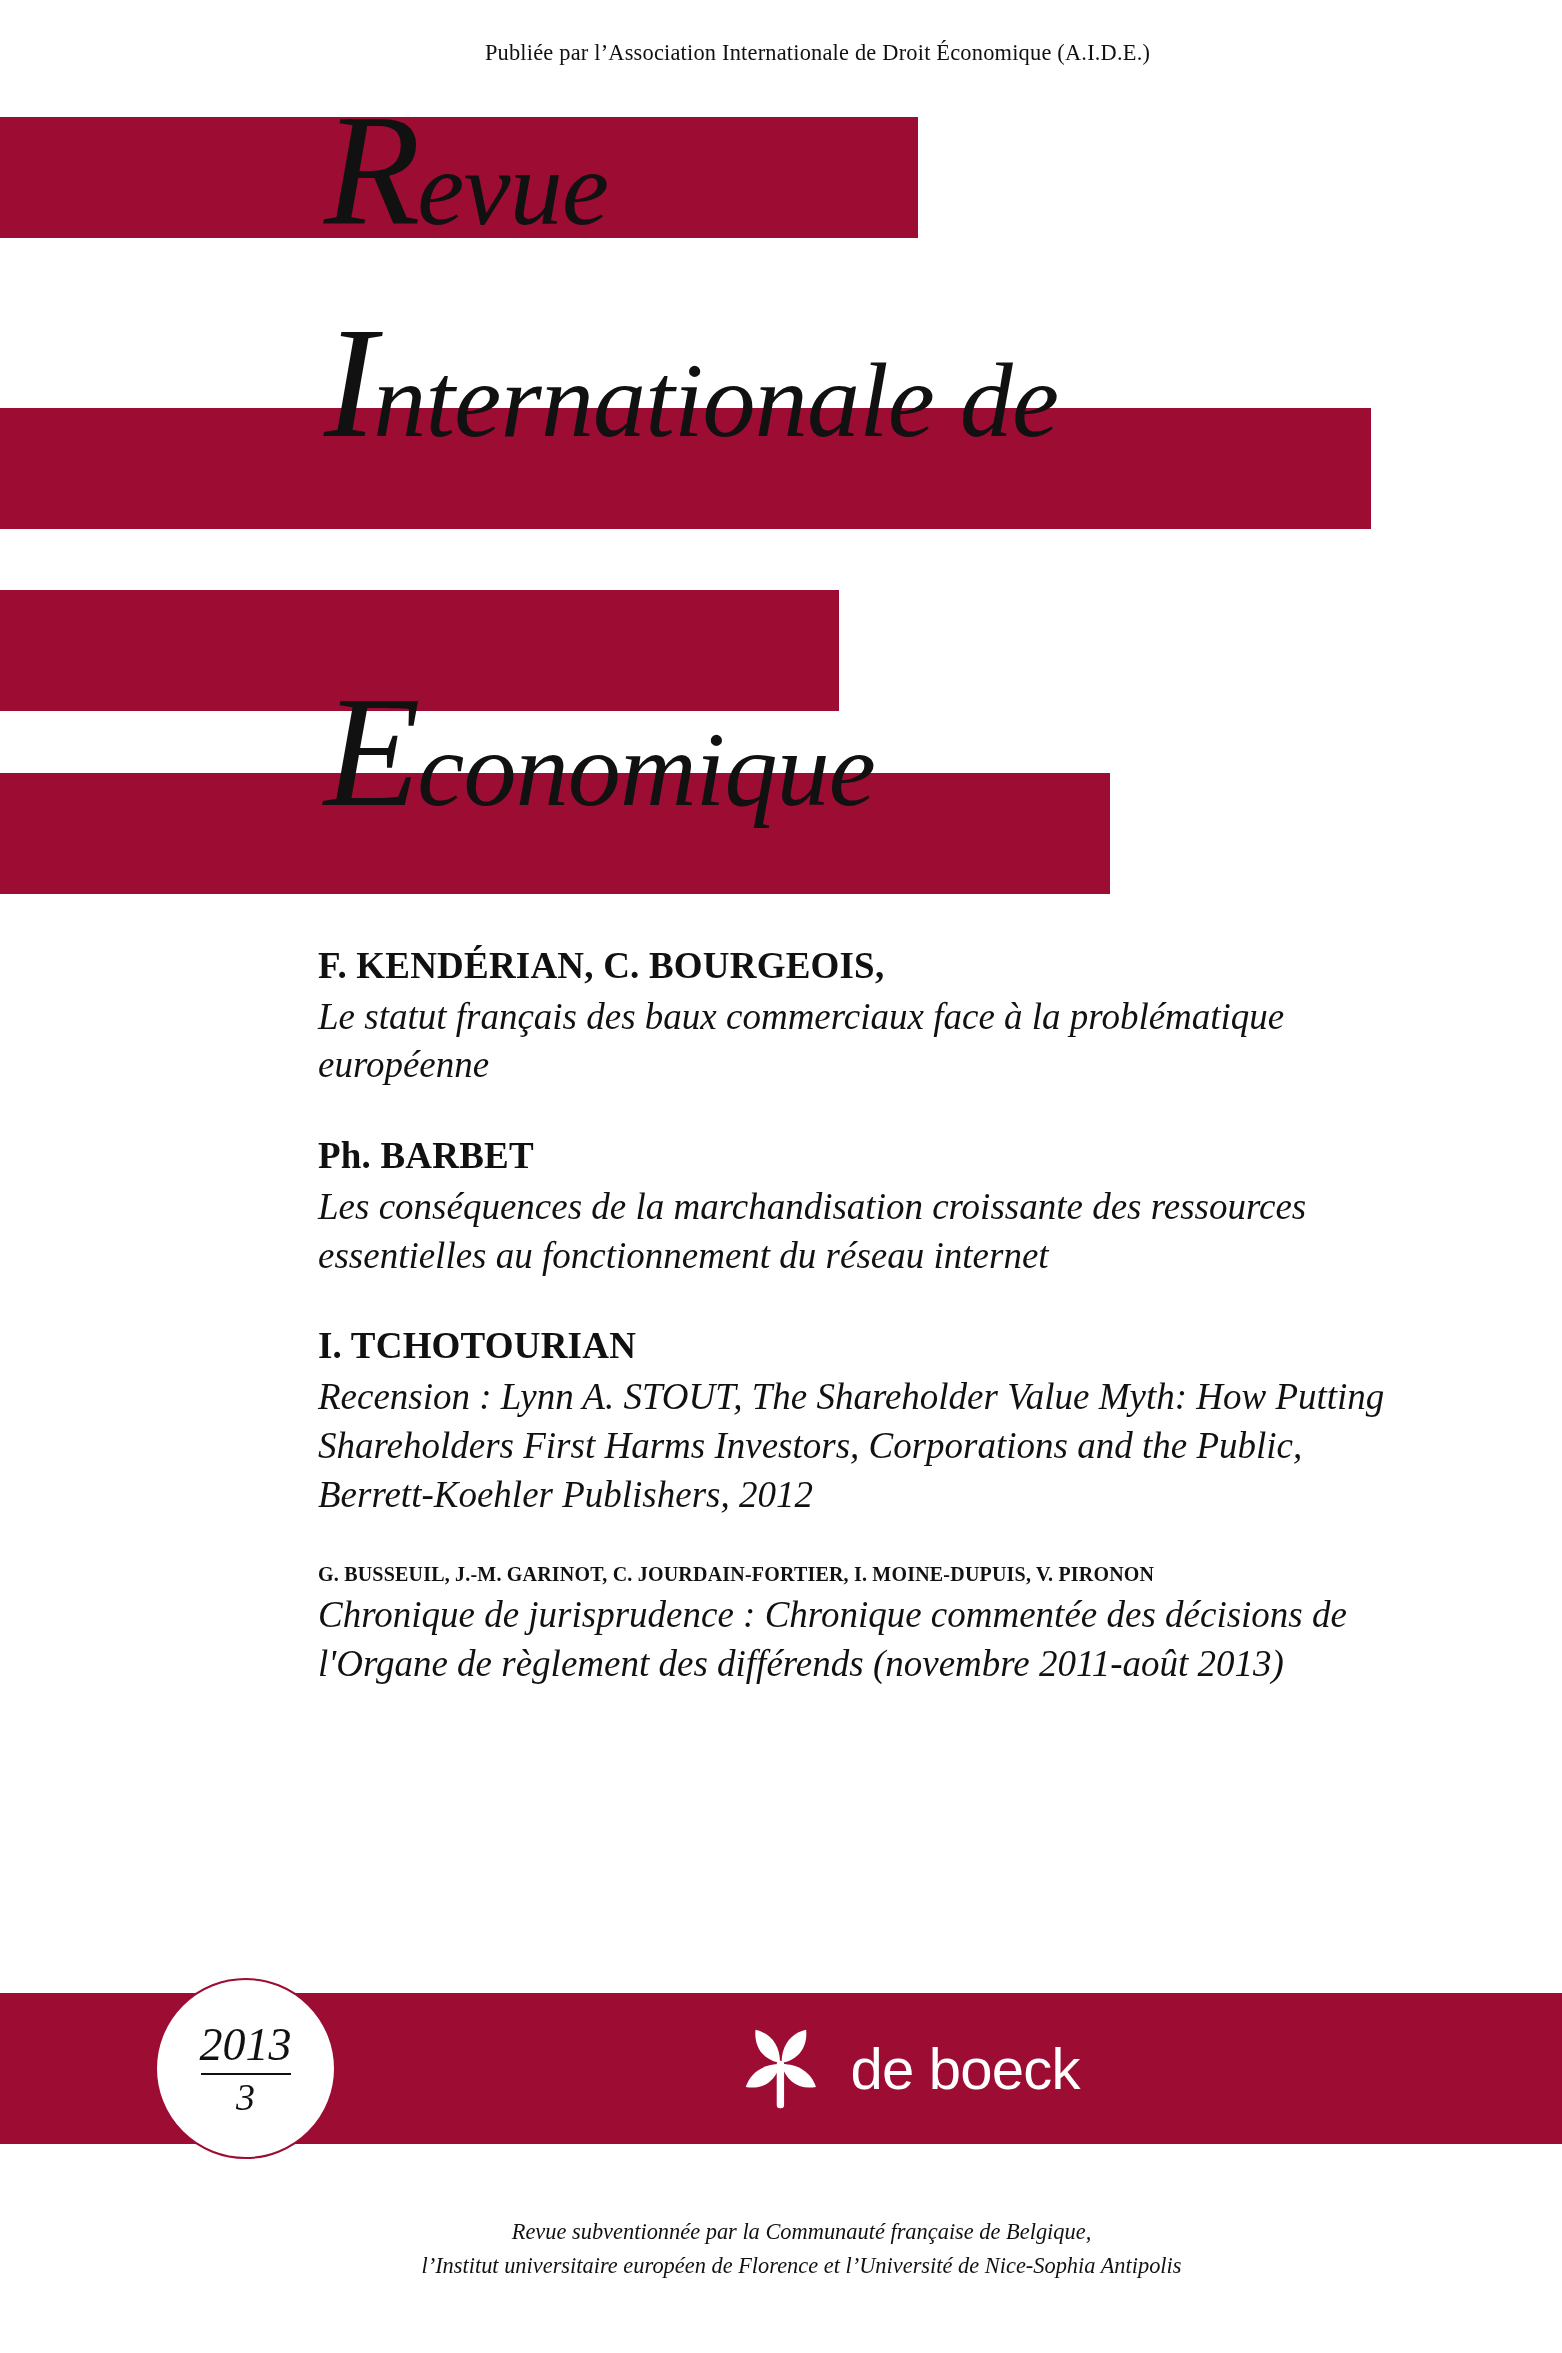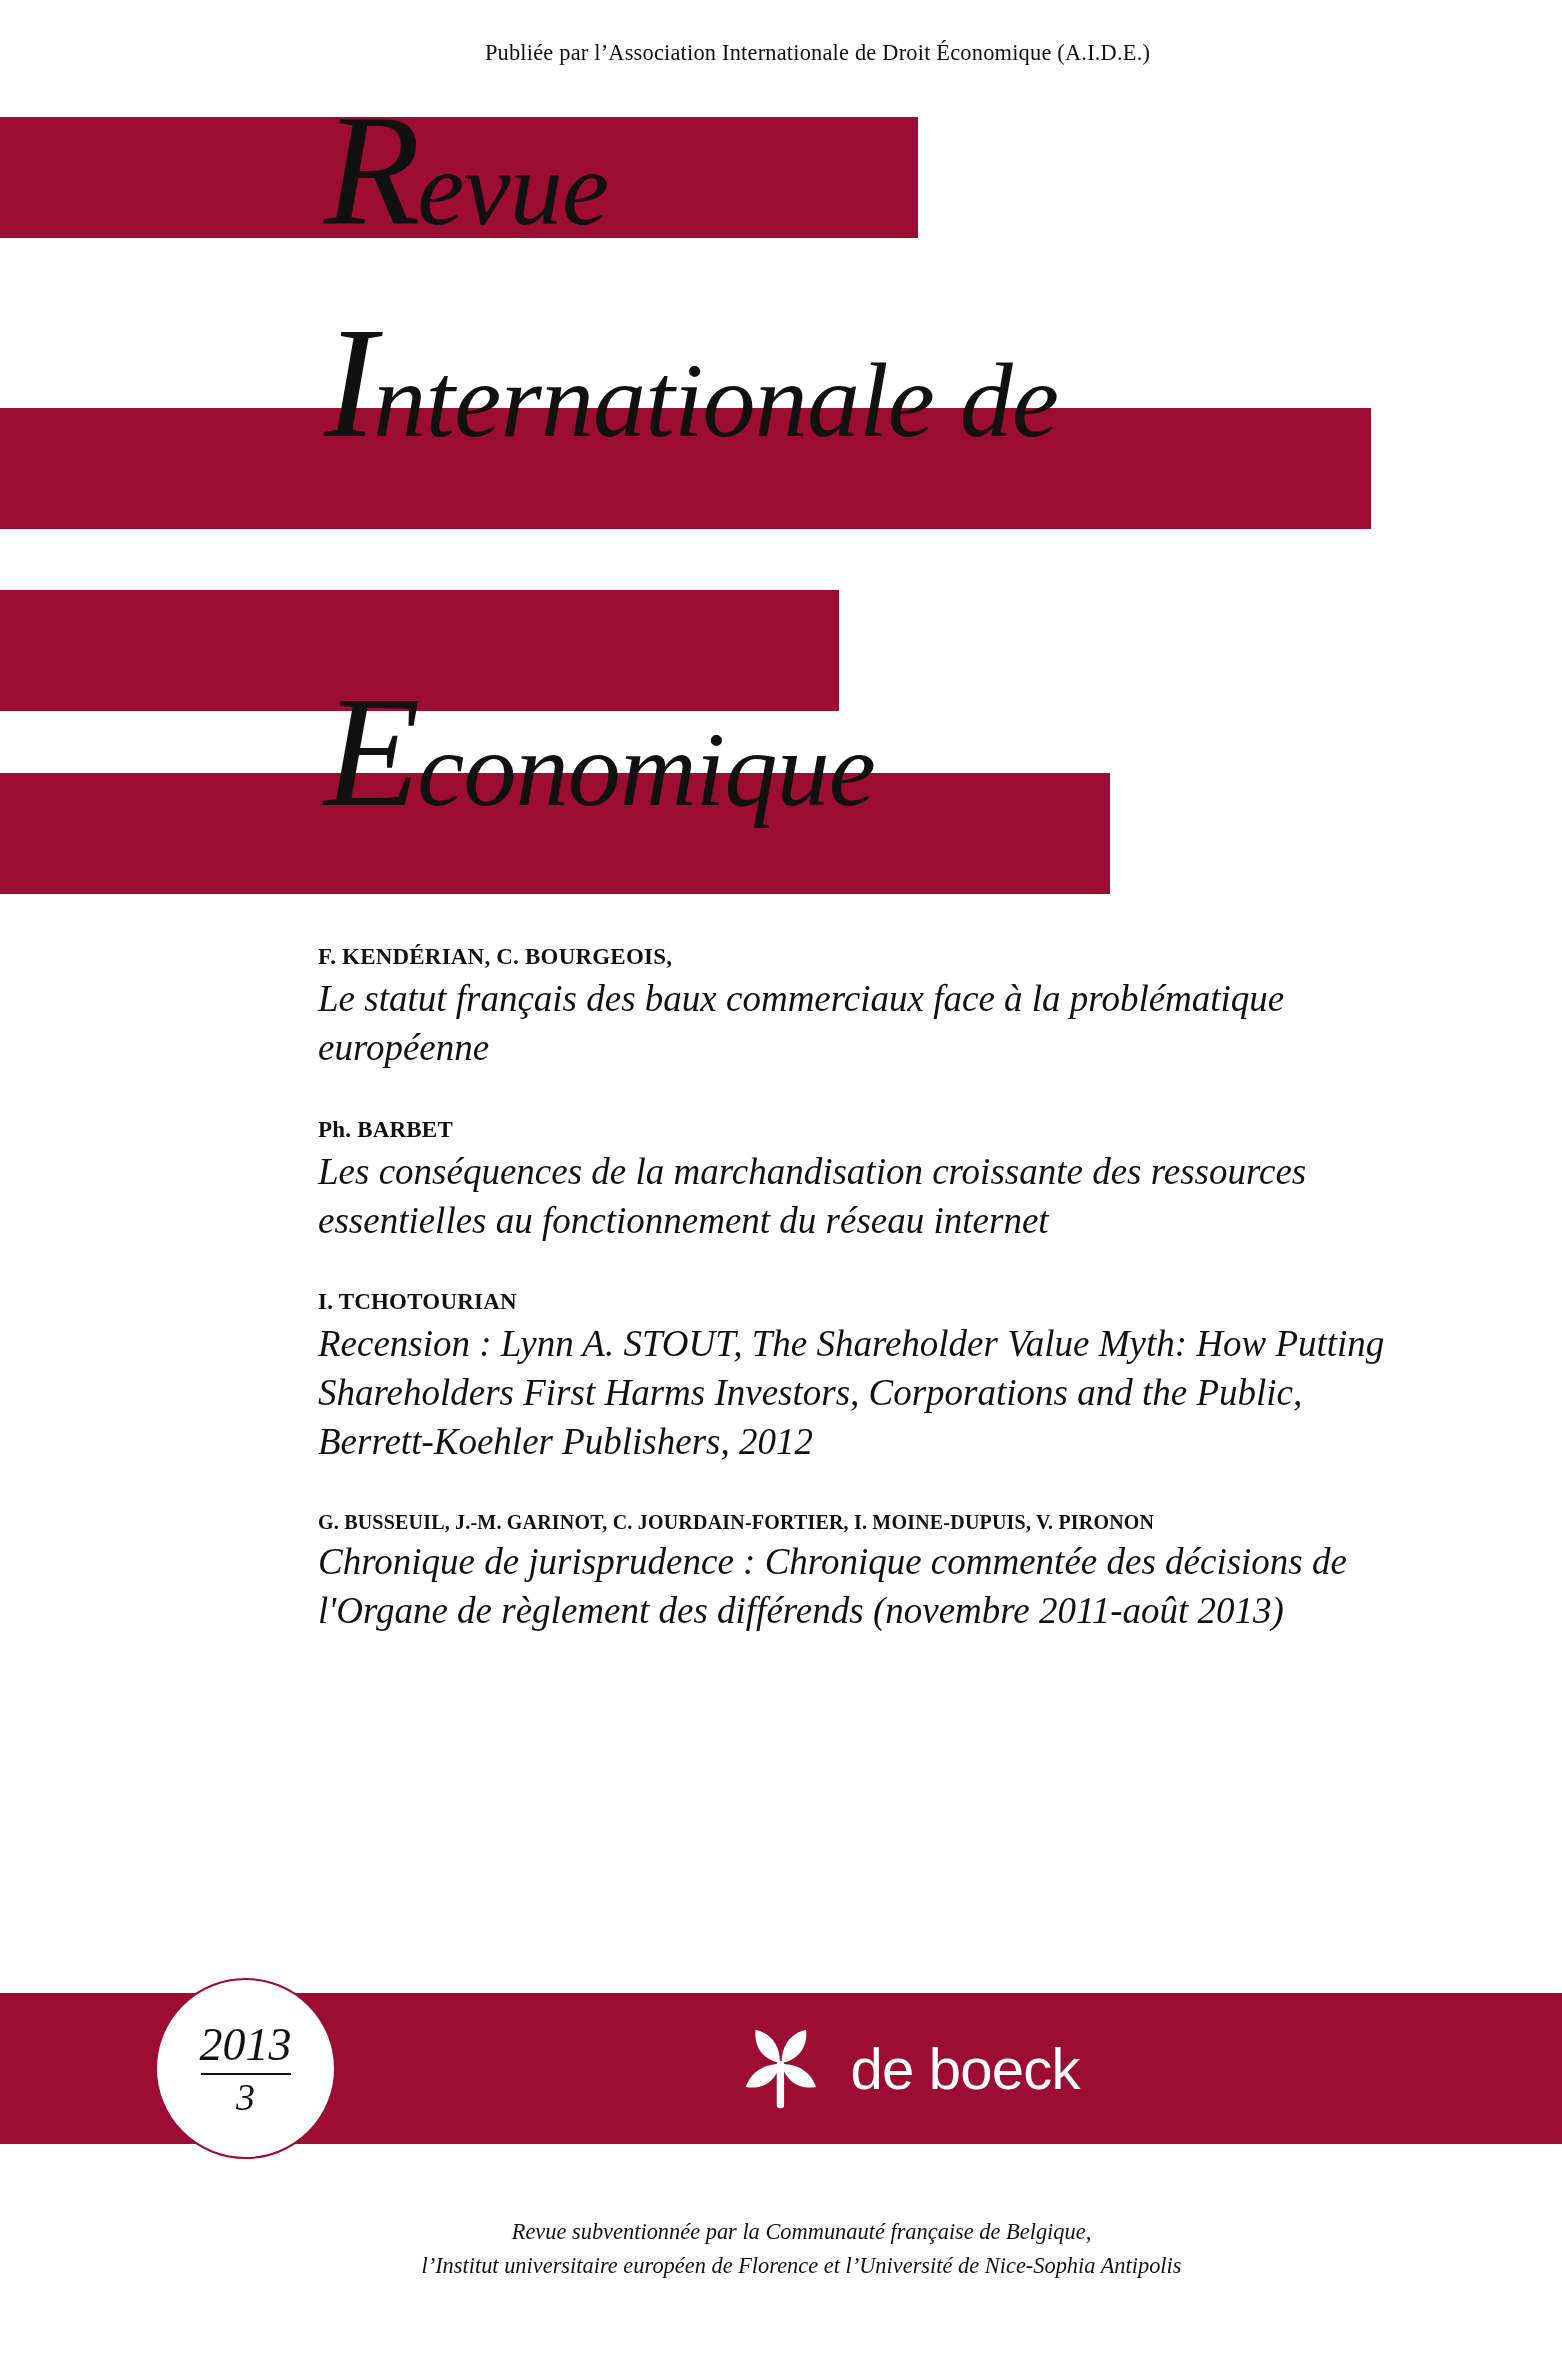--- a/index.html
+++ b/index.html
@@ -81,21 +81,21 @@
   .contents {
     position: absolute;
     left: 318px;
     top: 943px;
     width: 1080px;
   }
   .entry { margin-bottom: 43px; }
   .entry-authors {
     font-family: "Liberation Serif", serif;
     font-weight: bold;
-    font-size: 23px;
+    font-size: 37px;
     line-height: 1.25;
     color: #111111;
     letter-spacing: 0.2px;
   }
   .entry-title {
     font-family: "Liberation Serif", serif;
     font-style: italic;
     font-size: 37px;
     line-height: 1.32;
     color: #111111;

